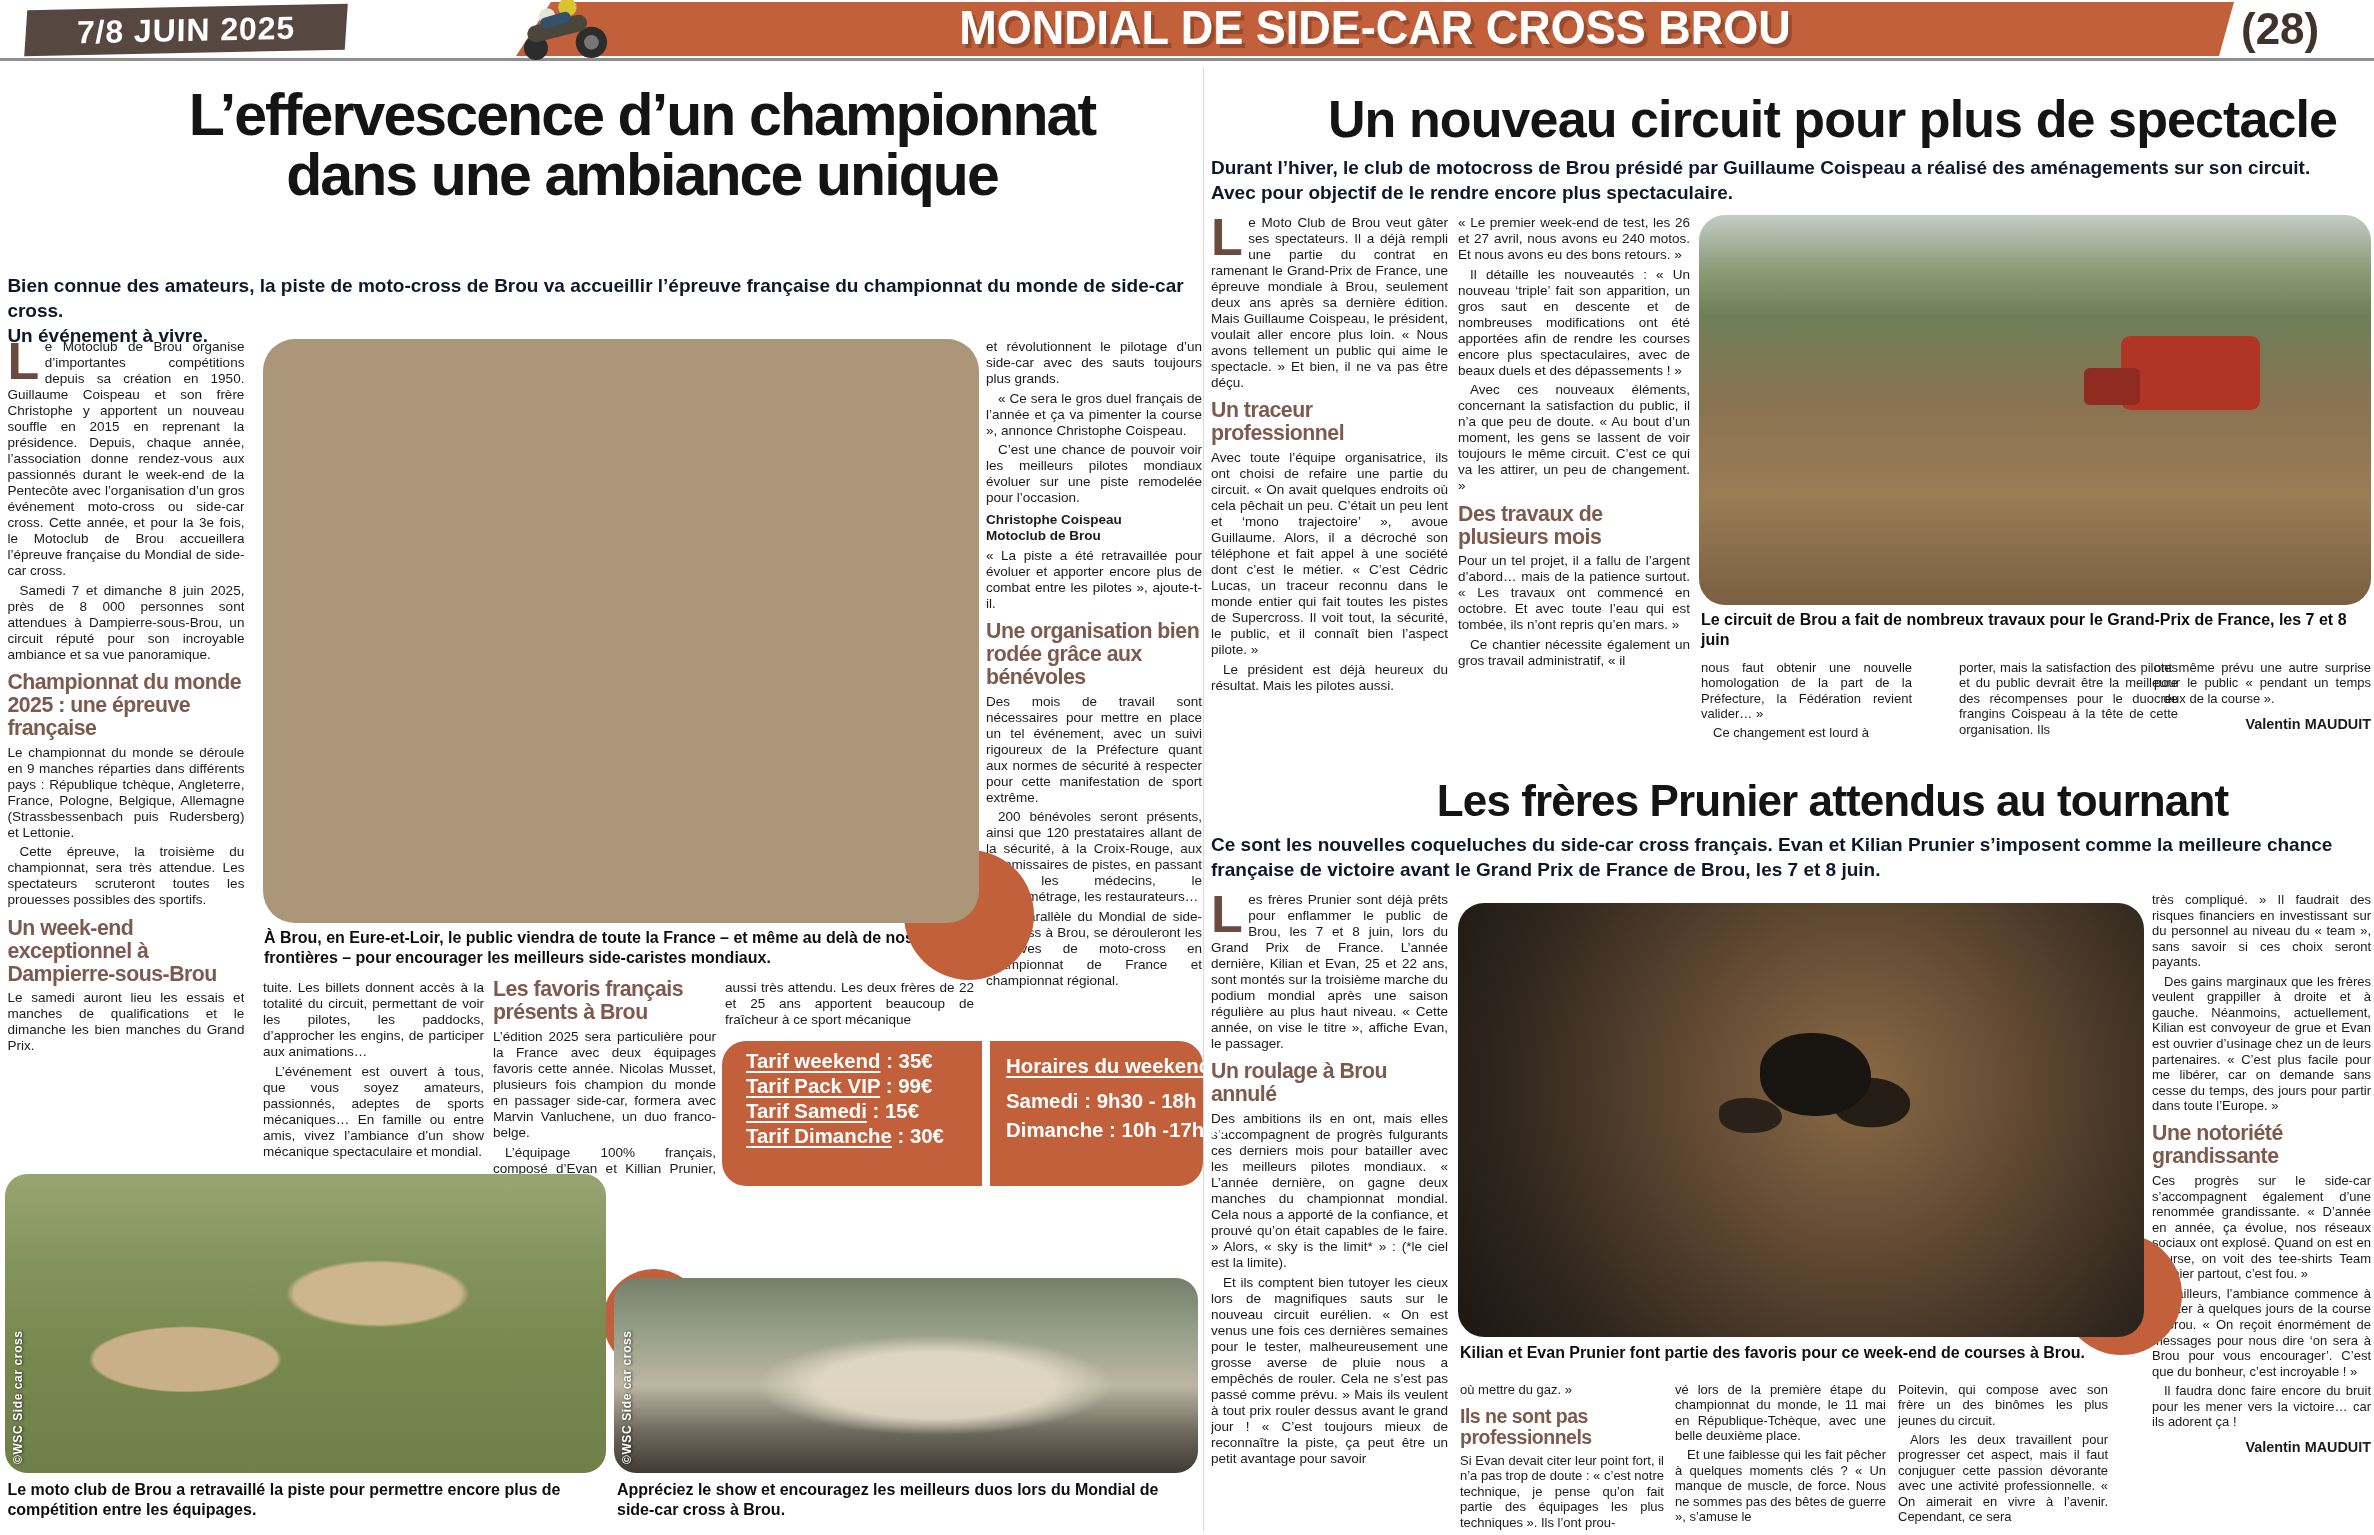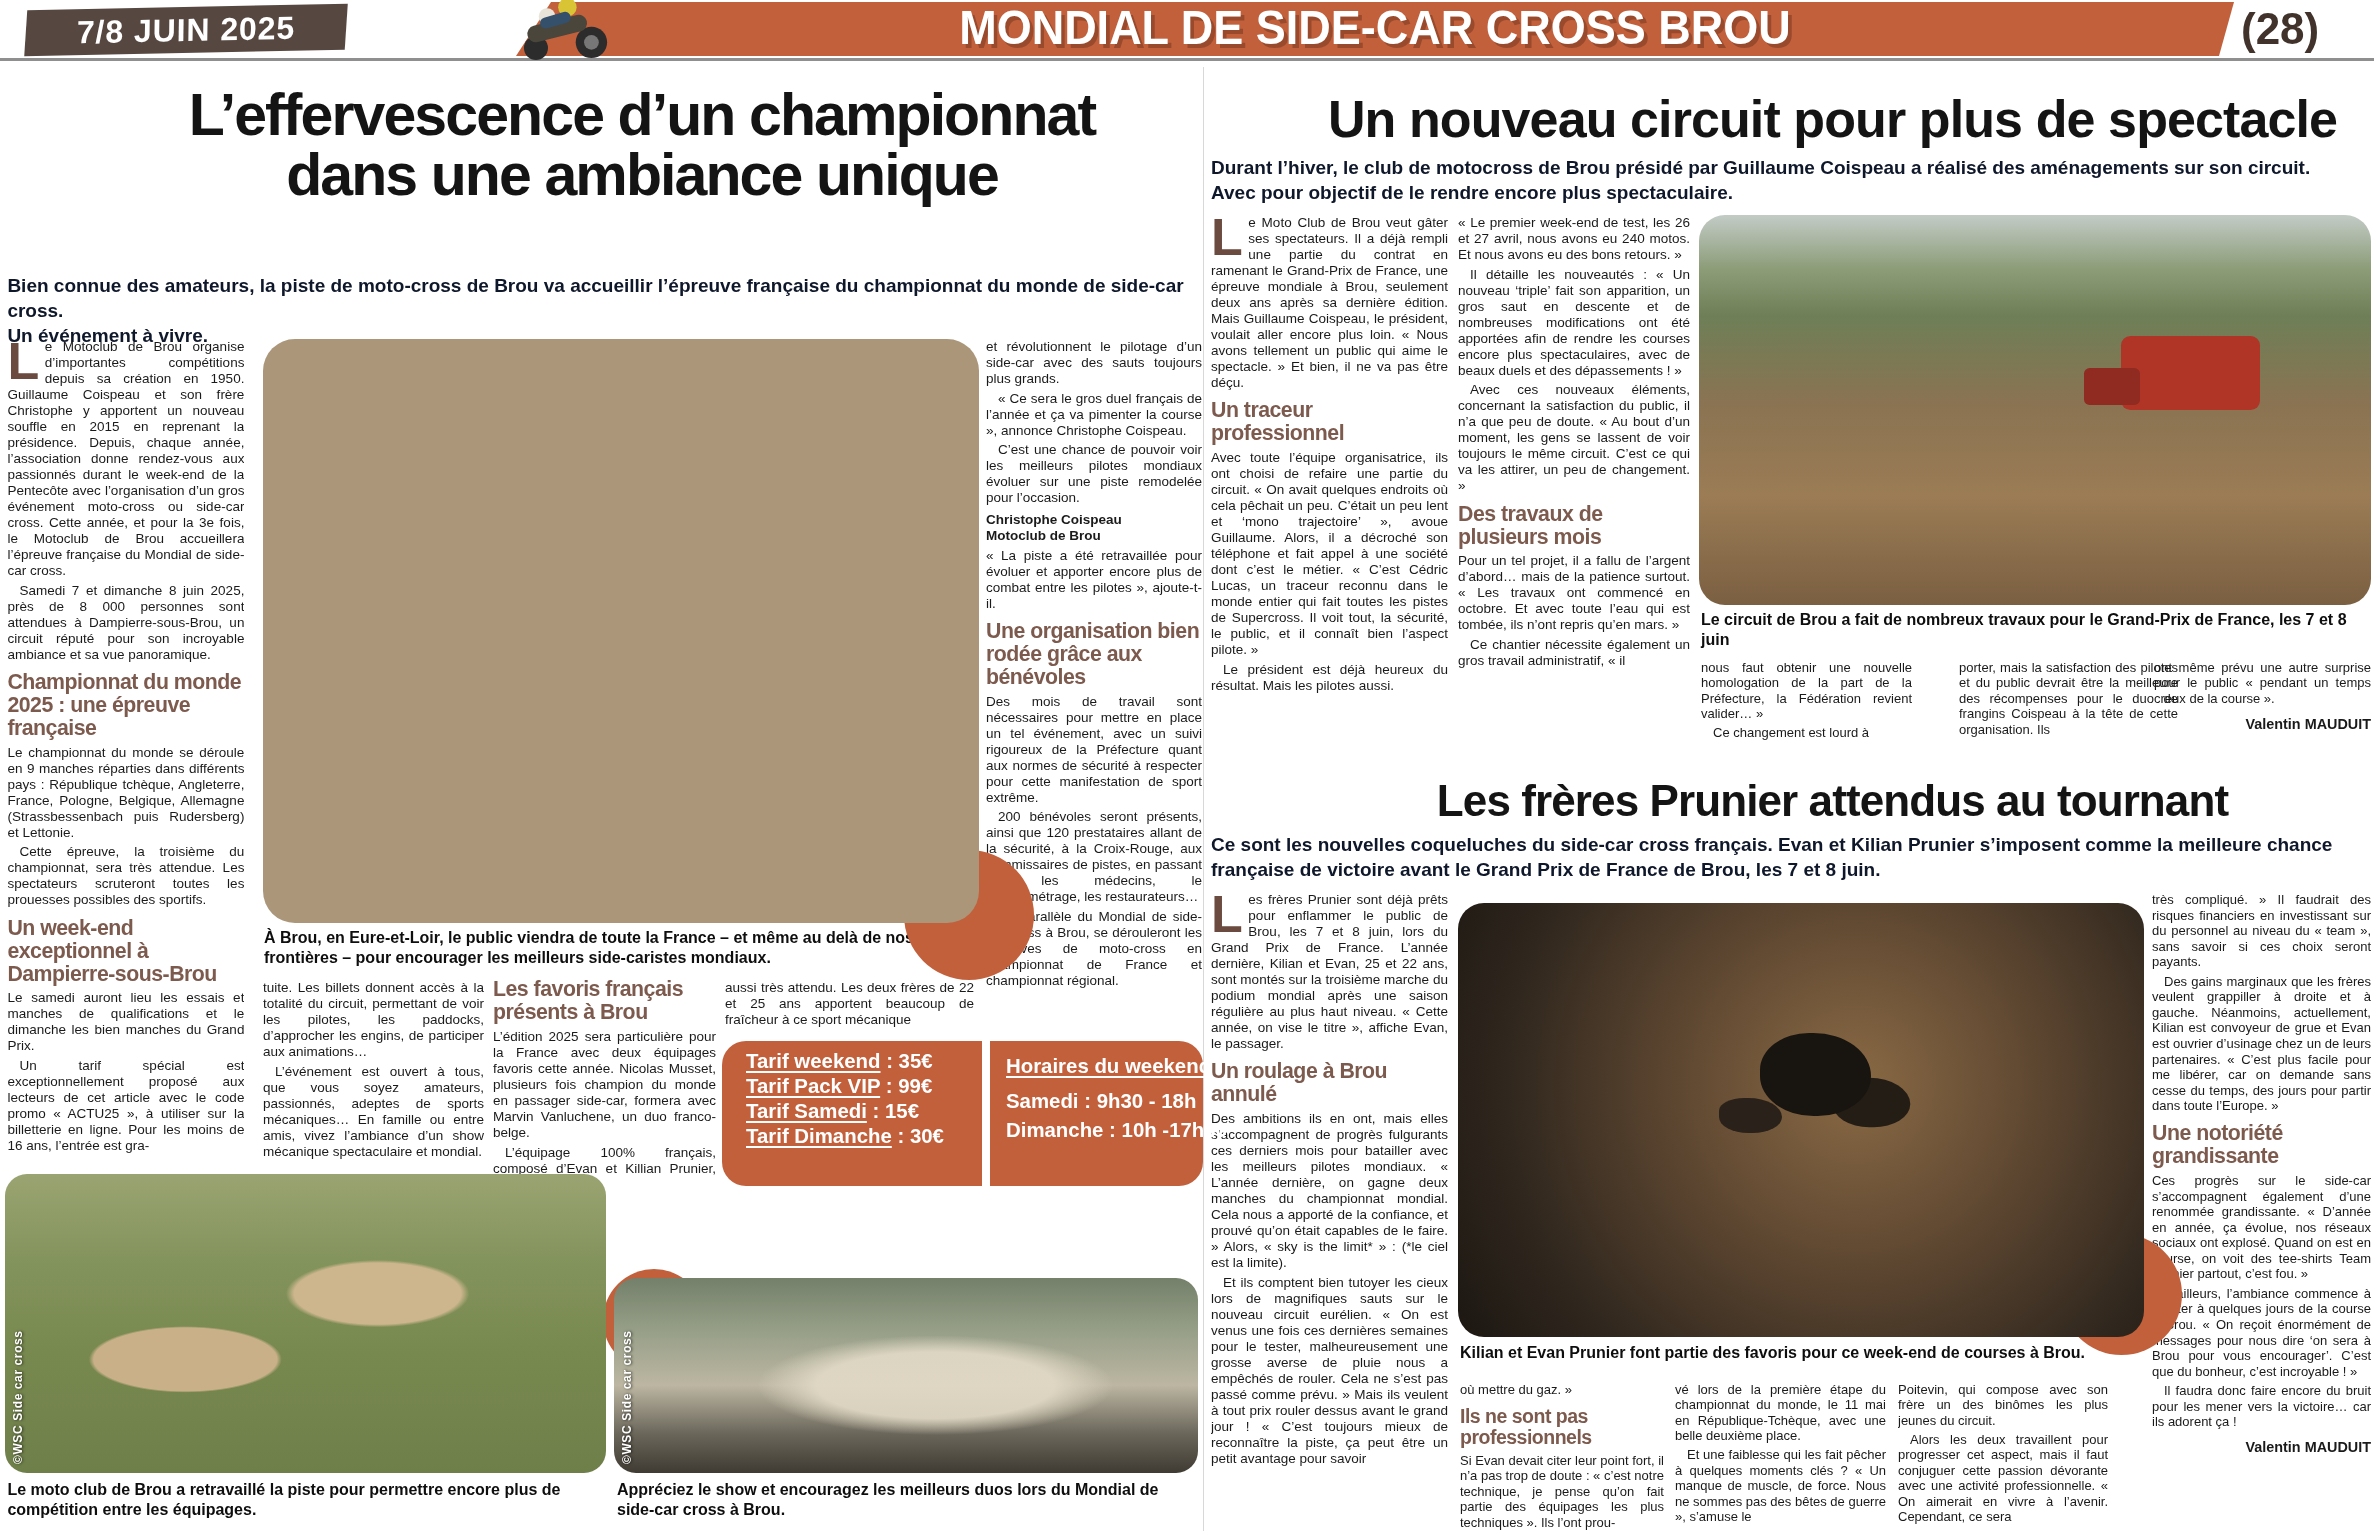--- a/index.html
+++ b/index.html
@@ -137,21 +137,20 @@
   </div>
 
   <div class="col a1-col1">
       <p class="bp"><span class="dropcap">L</span>e Motoclub de Brou organise d’importantes compétitions depuis sa création en 1950. Guillaume Coispeau et son frère Christophe y apportent un nouveau souffle en 2015 en reprenant la présidence. Depuis, chaque année, l’association donne rendez-vous aux passionnés durant le week-end de la Pentecôte avec l’organisation d’un gros événement moto-cross ou side-car cross. Cette année, et pour la 3e fois, le Motoclub de Brou accueillera l’épreuve française du Mondial de side-car cross.</p>
       <p class="bp">Samedi 7 et dimanche 8 juin 2025, près de 8 000 personnes sont attendues à Dampierre-sous-Brou, un circuit réputé pour son incroyable ambiance et sa vue panoramique.</p>
       <h3 class="subhead">Championnat du monde 2025 : une épreuve française</h3>
       <p class="bp">Le championnat du monde se déroule en 9 manches réparties dans différents pays : République tchèque, Angleterre, France, Pologne, Belgique, Allemagne (Strassbessenbach puis Rudersberg) et Lettonie.</p>
       <p class="bp">Cette épreuve, la troisième du championnat, sera très attendue. Les spectateurs scruteront toutes les prouesses possibles des sportifs.</p>
       <h3 class="subhead">Un week-end exceptionnel à Dampierre-sous-Brou</h3>
       <p class="bp">Le samedi auront lieu les essais et manches de qualifications et le dimanche les bien manches du Grand Prix.</p>
-      <p class="bp">Un tarif spécial est exceptionnellement proposé aux lecteurs de cet article avec le code promo « ACTU25 », à utiliser sur la billetterie en ligne. Pour les moins de 16 ans, l’entrée est gra-</p>
     </div>
 
   <div class="accent" style="left:904px;top:850px;width:130px;height:130px;"></div>
   <div class="photo photo1"></div>
   <div class="caption cap-a1">À Brou, en Eure-et-Loir, le public viendra de toute la France – et même au delà de nos frontières – pour encourager les meilleurs side-caristes mondiaux.</div>
 
   <div class="col a1-col2">
       <p class="bp">tuite. Les billets donnent accès à la totalité du circuit, permettant de voir les pilotes, les paddocks, d’approcher les engins, de participer aux animations…</p>
       <p class="bp">L’événement est ouvert à tous, que vous soyez amateurs, passionnés, adeptes de sports mécaniques… En famille ou entre amis, vivez l’ambiance d’un show mécanique spectaculaire et mondial.</p>
     </div>

